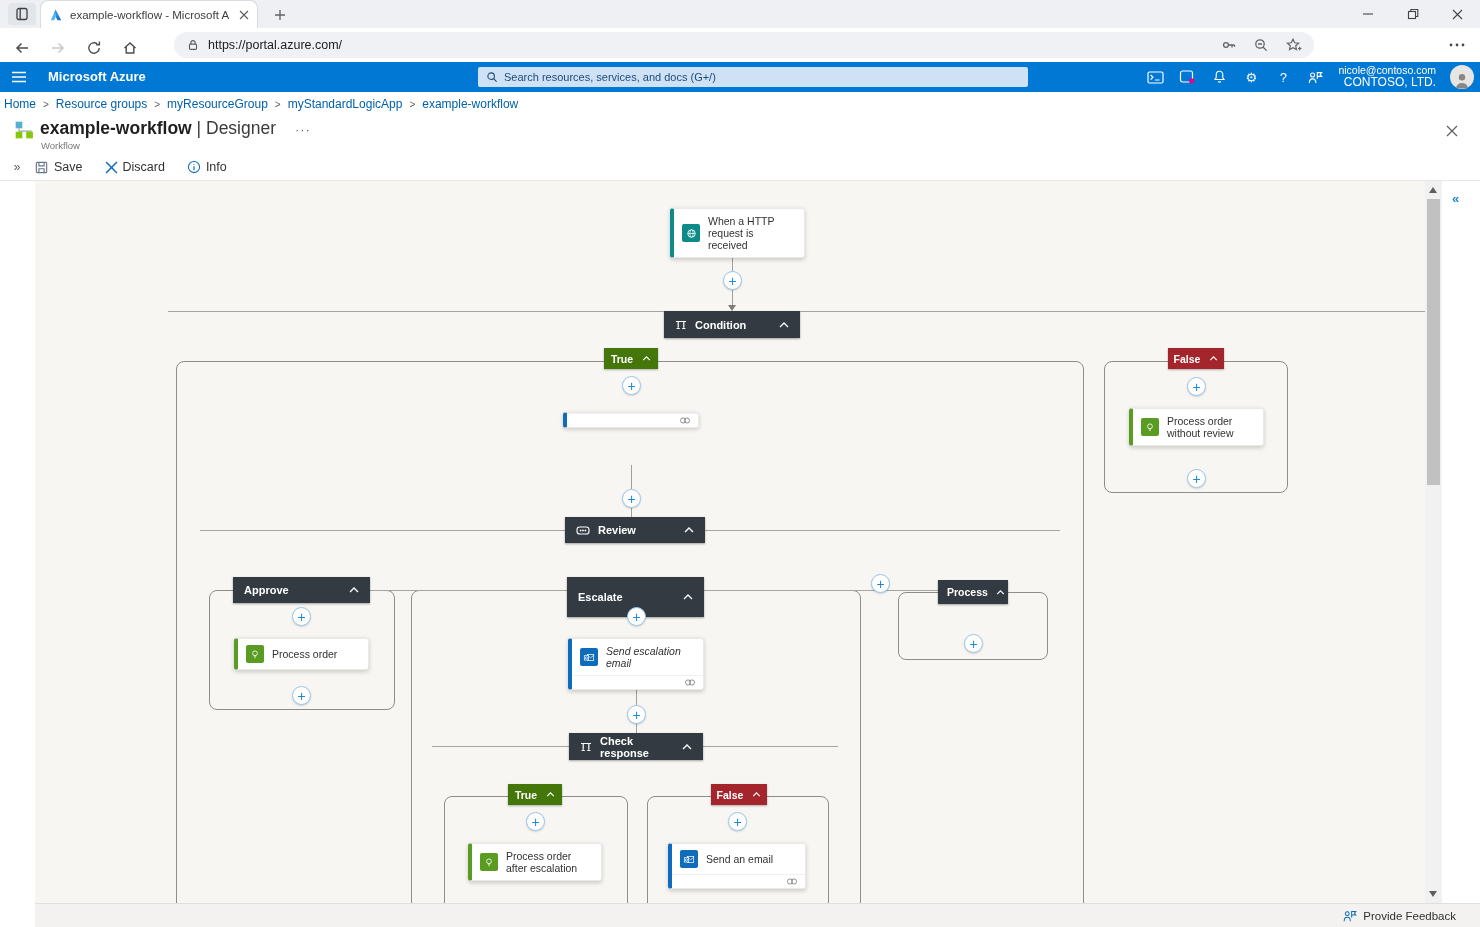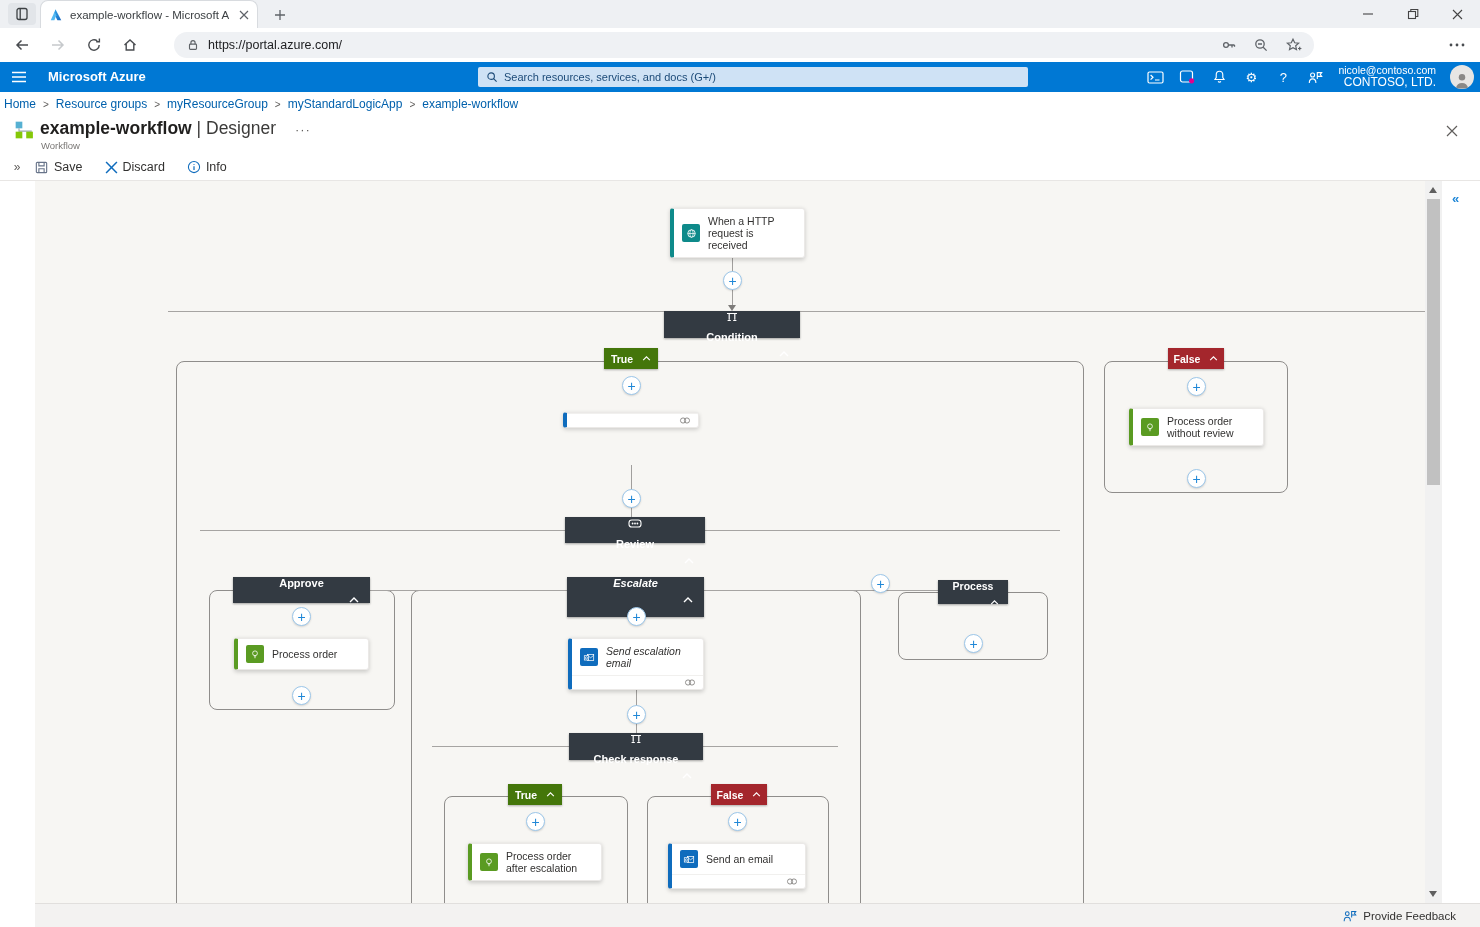--- a/index.html
+++ b/index.html
@@ -13,21 +13,21 @@
   svg{display:block;}
 
   
   .tabstrip{position:absolute;left:0;top:0;width:1480px;height:28px;background:#eef0f3;}
   .ws-btn{position:absolute;left:8px;top:3px;width:28px;height:22px;border-radius:4px;background:#e2e5e9;display:flex;align-items:center;justify-content:center;cursor:pointer;}
   .tab{position:absolute;left:40px;top:0;width:218px;height:28px;background:#fff;border:1px solid #d8dbdf;border-bottom:none;border-radius:8px 8px 0 0;display:flex;align-items:center;gap:7px;padding:0 8px;}
   .tab-title{flex:1;font-size:11.5px;color:#3c4043;white-space:nowrap;overflow:hidden;text-overflow:ellipsis;}
   .newtab{position:absolute;left:270px;top:5px;width:20px;height:20px;display:flex;align-items:center;justify-content:center;cursor:pointer;}
   .winctl{position:absolute;right:0;top:0;height:28px;display:flex;}
   .winctl>div{width:45px;height:28px;display:flex;align-items:center;justify-content:center;cursor:pointer;}
-  .addressbar{position:absolute;left:0;top:28px;width:1480px;height:34px;background:#fff;display:flex;align-items:center;}
+  .addressbar{position:absolute;left:0;top:28px;width:1480px;height:34px;background:#fff;display:flex;align-items:flex-end;}
   .nav-ic{width:28px;height:28px;display:flex;align-items:center;justify-content:center;margin-left:8px;cursor:pointer;}
   .urlpill{position:absolute;left:174px;top:4px;width:1140px;height:26px;background:#eff1f4;border-radius:14px;display:flex;align-items:center;padding:0 12px;gap:8px;}
   .url-text{font-size:12.5px;color:#202124;flex:1;}
   .pill-icons{display:flex;gap:16px;align-items:center;}
   .menu-dots{position:absolute;right:12px;top:8px;width:22px;height:18px;display:flex;align-items:center;justify-content:center;cursor:pointer;}
 
   
   .azurebar{position:absolute;left:0;top:62px;width:1480px;height:30px;background:var(--azure-blue);color:#fff;}
   .hamb{position:absolute;left:6px;top:5px;width:26px;height:20px;display:flex;align-items:center;justify-content:center;cursor:pointer;}
   .brand{position:absolute;left:48px;top:7px;font-size:13px;font-weight:bold;color:#fff;cursor:pointer;}
@@ -54,21 +54,21 @@
   .cmdbar{position:absolute;left:0;top:154px;width:1480px;height:27px;background:#fff;border-bottom:1px solid #e8e6e4;display:flex;align-items:center;font-size:12.5px;color:#323130;}
   .expand-gl{width:34px;text-align:center;color:#605e5c;font-size:12px;cursor:pointer;}
   .cmd{display:flex;align-items:center;gap:5px;margin-right:22px;cursor:pointer;}
 
   
   .canvas{position:absolute;left:35px;top:181px;width:1390px;height:722px;background:#f7f6f3;overflow:hidden;}
   .scope-box{position:absolute;border:1px solid #8f8d8b;border-radius:8px;z-index:1;}
   .hline{position:absolute;height:1px;background:#a6a4a2;z-index:2;}
   .vline{position:absolute;width:1px;background:#a19f9d;z-index:2;}
   .arrowdown{position:absolute;width:0;height:0;border-left:4px solid transparent;border-right:4px solid transparent;border-top:6px solid #7e7c7a;z-index:2;}
-  .scope-head{position:absolute;background:var(--header-dark);color:#fff;display:flex;align-items:center;gap:8px;padding:0 11px;font-size:11px;font-weight:bold;z-index:5;box-shadow:0 1px 2px rgba(0,0,0,.35);cursor:pointer;flex-direction:column;}
+  .scope-head{position:absolute;background:var(--header-dark);color:#fff;display:flex;align-items:center;gap:8px;padding:0 11px;font-size:11px;font-weight:bold;z-index:5;box-shadow:0 1px 2px rgba(0,0,0,.35);cursor:pointer;}
   .scope-head .chev{margin-left:auto;}
   .badge{position:absolute;color:#fff;display:flex;align-items:center;justify-content:center;gap:9px;font-size:10.5px;font-weight:bold;z-index:5;box-shadow:0 1px 2px rgba(0,0,0,.3);cursor:pointer;}
   .badge.green{background:var(--true-green);}
   .badge.red{background:var(--false-red);}
   .card{position:absolute;background:#fff;border:1px solid #ebe9e7;border-left:4px solid #ccc;border-radius:3px;box-shadow:0 1.5px 4px rgba(0,0,0,.18);z-index:5;font-size:10.5px;color:#323130;cursor:pointer;}
   .card.teal{border-left-color:var(--trigger-teal);}
   .card.blue{border-left-color:var(--outlook-blue);}
   .card.green{border-left-color:var(--action-green);}
   .crow{display:flex;align-items:center;gap:8px;padding:6px 8px;}
   .nicon{width:18px;height:18px;border-radius:2px;flex:0 0 18px;display:flex;align-items:center;justify-content:center;}
@@ -447,21 +447,21 @@
     </div>
 
     <div class="scope-head" style="left:198px;top:396px;width:137px;height:26px;">
       <span>Approve</span>
       <span class="chev">
           <svg width="10" height="6" viewBox="0 0 10 6">
             <path d="M1 5 L5 1 L9 5" fill="none" stroke="#fff" stroke-width="1.4"></path>
           </svg>
         </span>
     </div>
-    <div class="scope-head" style="left:532px;top:396px;width:137px;height:40px;font-style:italic;">
+    <div class="scope-head" style="left:532px;top:396px;width:137px;height:40px;">
       <span>Escalate</span>
       <span class="chev">
           <svg width="10" height="6" viewBox="0 0 10 6">
             <path d="M1 5 L5 1 L9 5" fill="none" stroke="#fff" stroke-width="1.4"></path>
           </svg>
         </span>
     </div>
     <div class="scope-head" style="left:903px;top:399px;width:70px;height:24px;font-size:10.5px;padding:0 9px;">
       <span>Process</span>
       <span class="chev">

